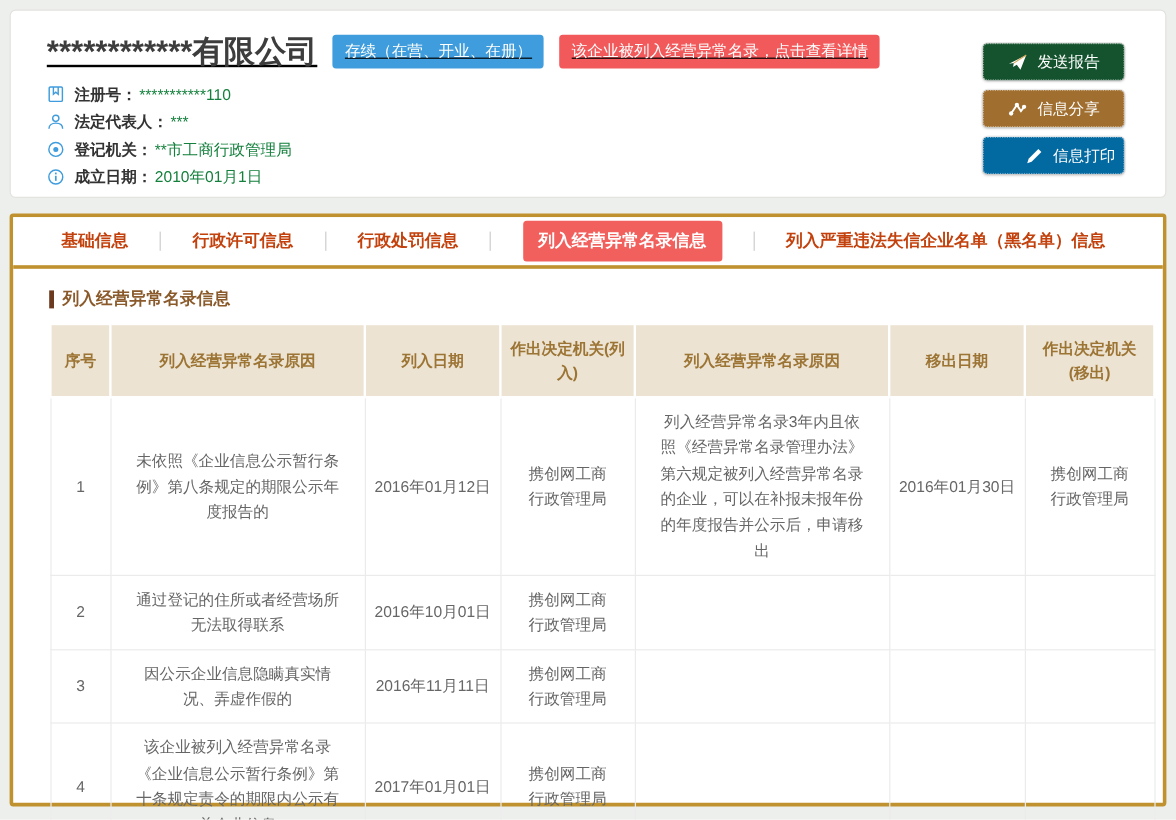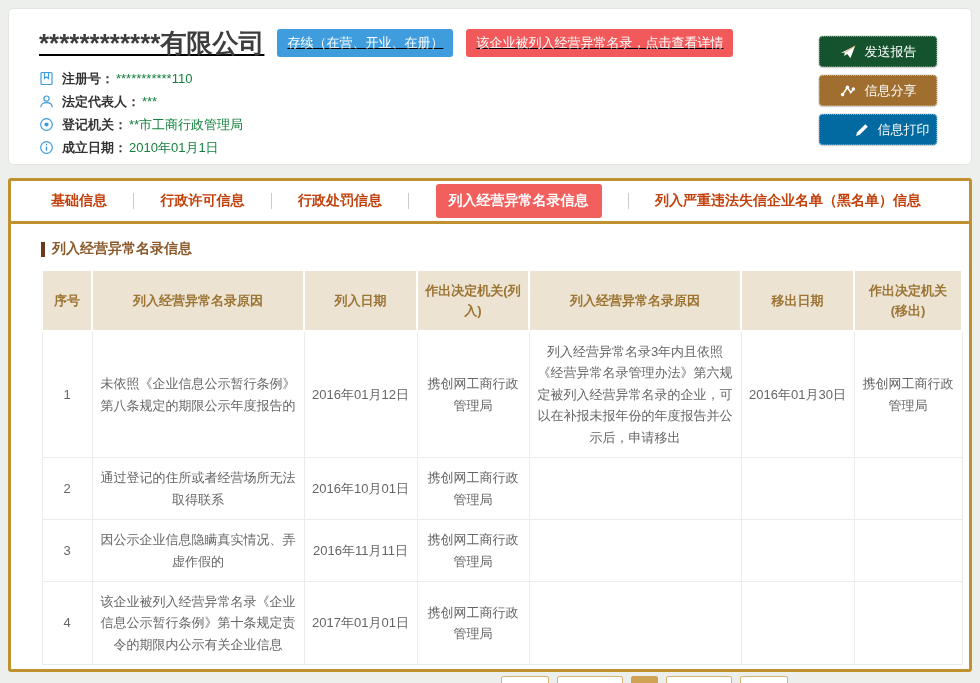--- a/index.html
+++ b/index.html
@@ -72,21 +72,21 @@
     background: #ece3d2; color: #9c7434;
     font-size: 13px; font-weight: bold;
     padding: 10px 6px; line-height: 1.5;
     border: 2px solid #fff;
     height: 58px; text-align: center; vertical-align: middle;
   }
   td {
     border: 1px solid #ebebeb;
     color: #666; font-size: 13px; line-height: 1.65;
     text-align: center; vertical-align: middle;
-    padding: 9px 8px;
+    padding: 9px 21px;
   }
   td.nowrap { white-space: nowrap; padding: 9px 2px; }
   
   .table-footer { position: relative; height: 52px; }
   .pagination { position: absolute; left: 460px; top: 11px; display: flex; gap: 8px; }
   .page-btn {
     min-width: 42px; height: 27px; padding: 0 11px;
     display: flex; align-items: center; justify-content: center;
     border: 1px solid #d8b272; border-radius: 2px;
     background: #fff; color: #c89c4e; font-size: 12px; cursor: pointer;

